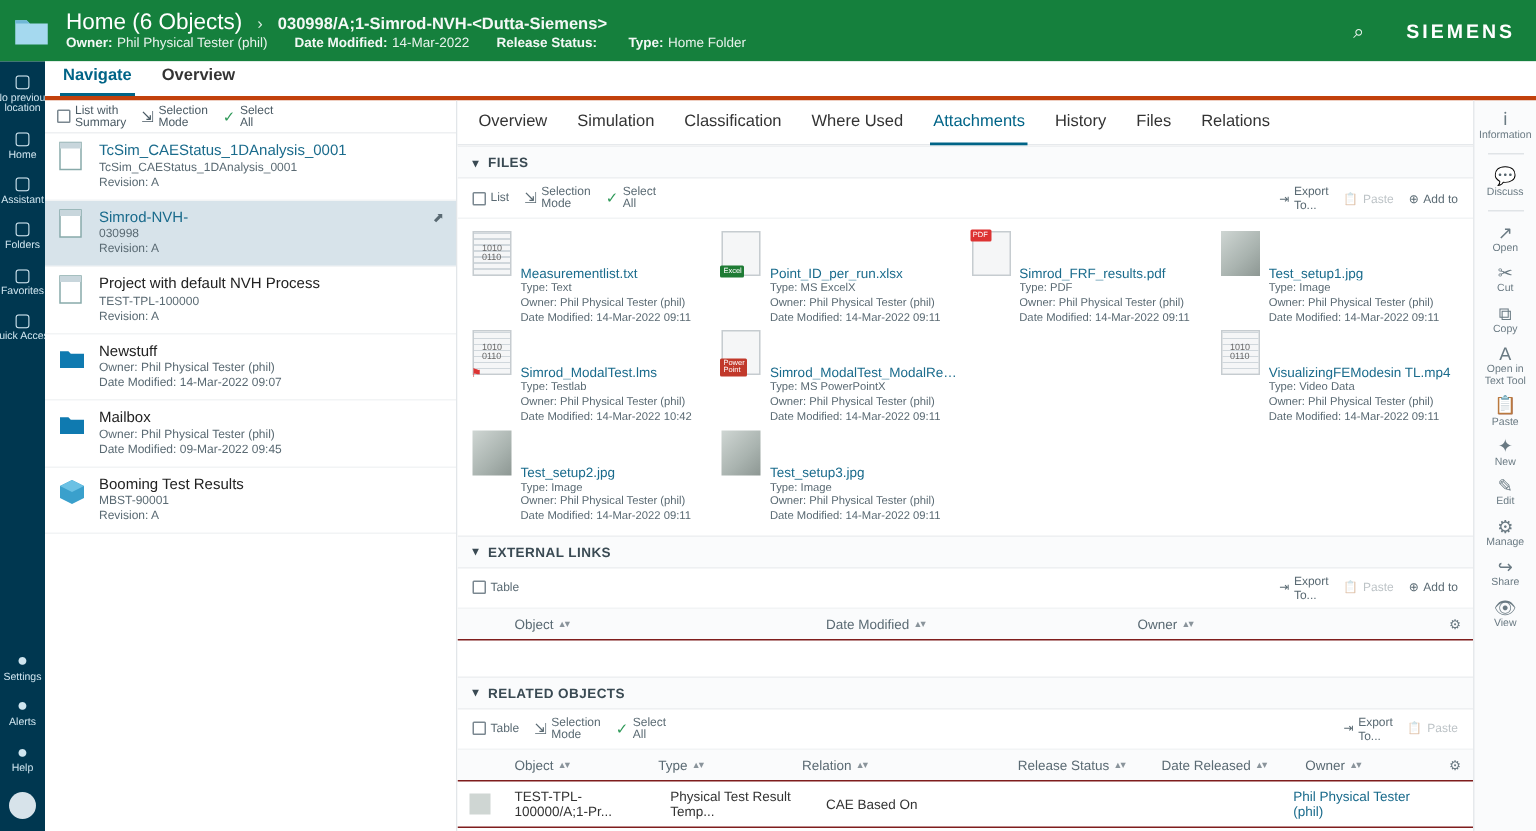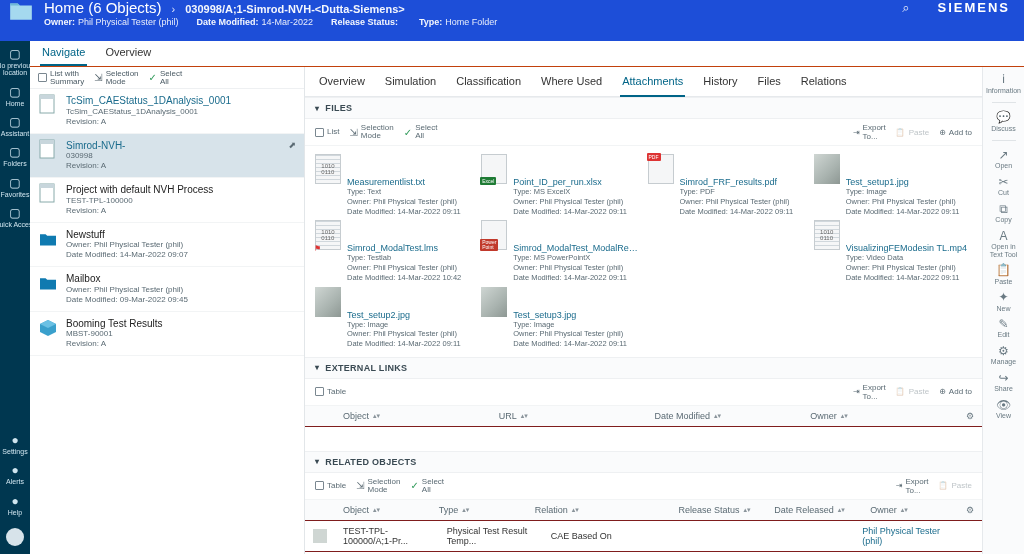--- a/index.html
+++ b/index.html
@@ -1,21 +1,21 @@
 <!DOCTYPE html>
 <html><head>
 <meta charset="utf-8">
 <style>
 * { margin: 0; padding: 0; box-sizing: border-box; font-family: "Segoe UI", Arial, sans-serif; }
 html, body { width: 1024px; height: 554px; overflow: hidden; background: #f0f0f0; }
 
 .app { display: flex; flex-direction: column; height: 100%; }
 
 
-.topbar { background: #1d4ed8; color: #fff; height: 41px; display: flex; align-items: flex-start; padding: 0 8px; gap: 10px; }
+.topbar { background: #15803d; color: #fff; height: 41px; display: flex; align-items: center; padding: 0 8px; gap: 10px; }
 .topbar .folder-big-icon { width: 26px; height: 22px; }
 .topbar .title-line { display: flex; align-items: baseline; gap: 10px; }
 .topbar .home-title { font-size: 15px; font-weight: 400; }
 .topbar .breadcrumb-sep { font-size: 11px; opacity: .85; }
 .topbar .breadcrumb-item { font-size: 11px; opacity: .95; font-weight: bold; }
 .topbar .meta-line { display: flex; gap: 18px; font-size: 9px; margin-top: 1px; }
 .topbar .meta-line span { opacity: .95; }
 .topbar .meta-line b { font-weight: 600; margin-right: 3px; }
 .topbar .titleblock { display: flex; flex-direction: column; line-height: 1.1; }
 .topbar .grow { flex: 1; }
@@ -27,21 +27,21 @@
 .rail { width: 30px; background: #003750; color: #cfe5ef; display: flex; flex-direction: column; align-items: center; font-size: 7px; padding-top: 4px; gap: 3px; }
 .rail .rail-item { display: flex; flex-direction: column; align-items: center; gap: 1px; padding: 3px 0; width: 100%; text-align: center; cursor: pointer; line-height: 1.05; }
 .rail .rail-item svg, .rail .rail-item .ic { width: 13px; height: 13px; fill: currentColor; }
 .rail .spacer { flex: 1; }
 .rail .avatar { width: 18px; height: 18px; border-radius: 50%; background: #d7e3ea; margin: 6px 0 8px; }
 
 
 .main { flex: 1; display: flex; flex-direction: column; min-width: 0; background: #f8f9fa; }
 
 
-.main-tabs { height: 26px; background: #fff; border-bottom: 1px solid #c2410c; display: flex; gap: 16px; padding: 0 10px; align-items: flex-end; font-size: 11px; color: #333; }
+.main-tabs { height: 26px; background: #fff; border-bottom: 3px solid #c2410c; display: flex; gap: 16px; padding: 0 10px; align-items: flex-end; font-size: 11px; color: #333; font-weight: bold; }
 .main-tabs .tab { padding: 6px 2px; cursor: pointer; border-bottom: 2px solid transparent; }
 .main-tabs .tab.active { color: #006487; border-bottom-color: #006487; }
 
 
 .content { flex: 1; display: flex; min-height: 0; justify-content: center; }
 
 
 .navlist { width: 275px; background: #fff; border-right: 1px solid #e2e6e9; display: flex; flex-direction: column; }
 .navlist .nav-toolbar { height: 22px; display: flex; align-items: center; gap: 10px; padding: 0 8px; font-size: 8px; color: #4a5a64; border-bottom: 1px solid #eef0f2; }
 .mini-tool { display: flex; align-items: center; gap: 3px; cursor: pointer; }
@@ -454,24 +454,20 @@
               </div>
             </div>
             <div class="links-table">
               <div class="table-head" id="ext-head">
                 <div class="th" style="width:30px;flex:none"></div>
               <div class="th" style="flex: 1 1 0%;">
                     <span>Object</span>
                     <span class="sort">▴▾</span>
                   </div>
                   <div class="th" style="flex: 1 1 0%;">
-                    <span>URL</span>
-                    <span class="sort">▴▾</span>
-                  </div>
-                  <div class="th" style="flex: 1 1 0%;">
                     <span>Date Modified</span>
                     <span class="sort">▴▾</span>
                   </div>
                   <div class="th" style="flex: 1 1 0%;">
                     <span>Owner</span>
                     <span class="sort">▴▾</span>
                   </div>
                   <div class="gear-col">⚙</div>
                 </div>
               <div class="spacer-row"></div>

